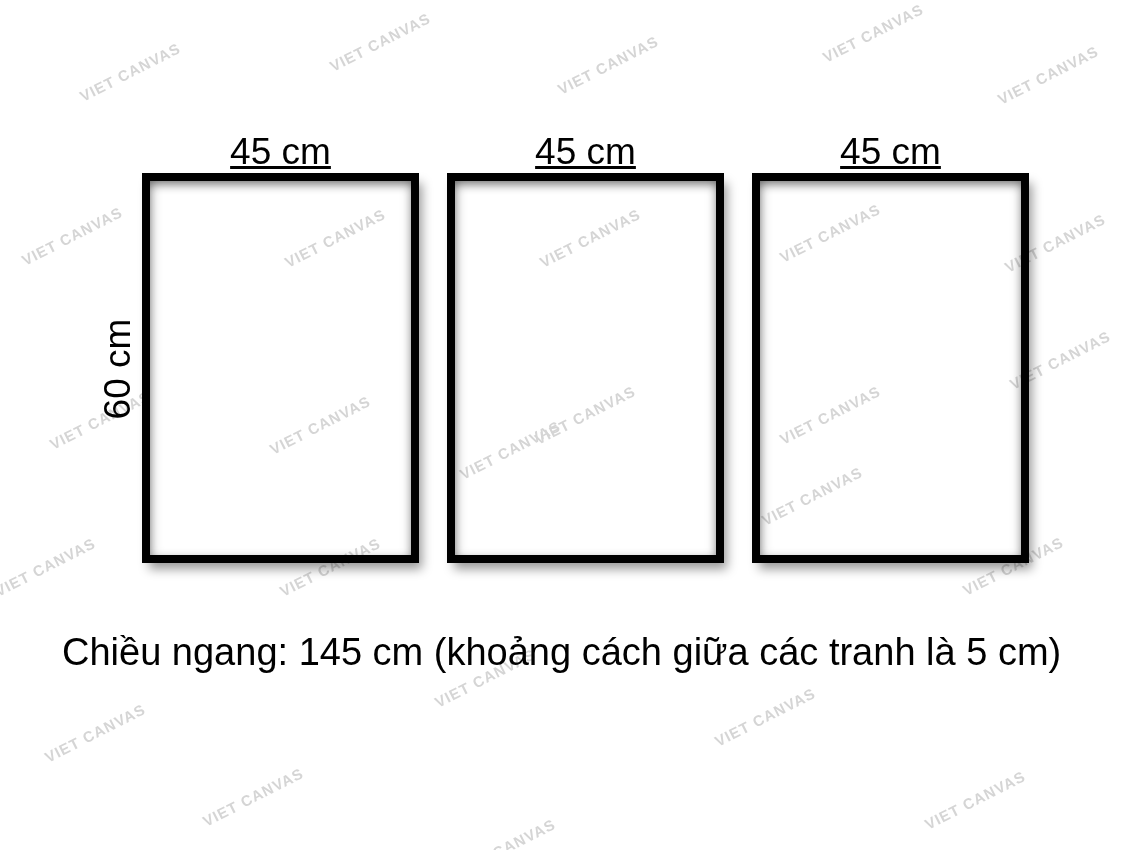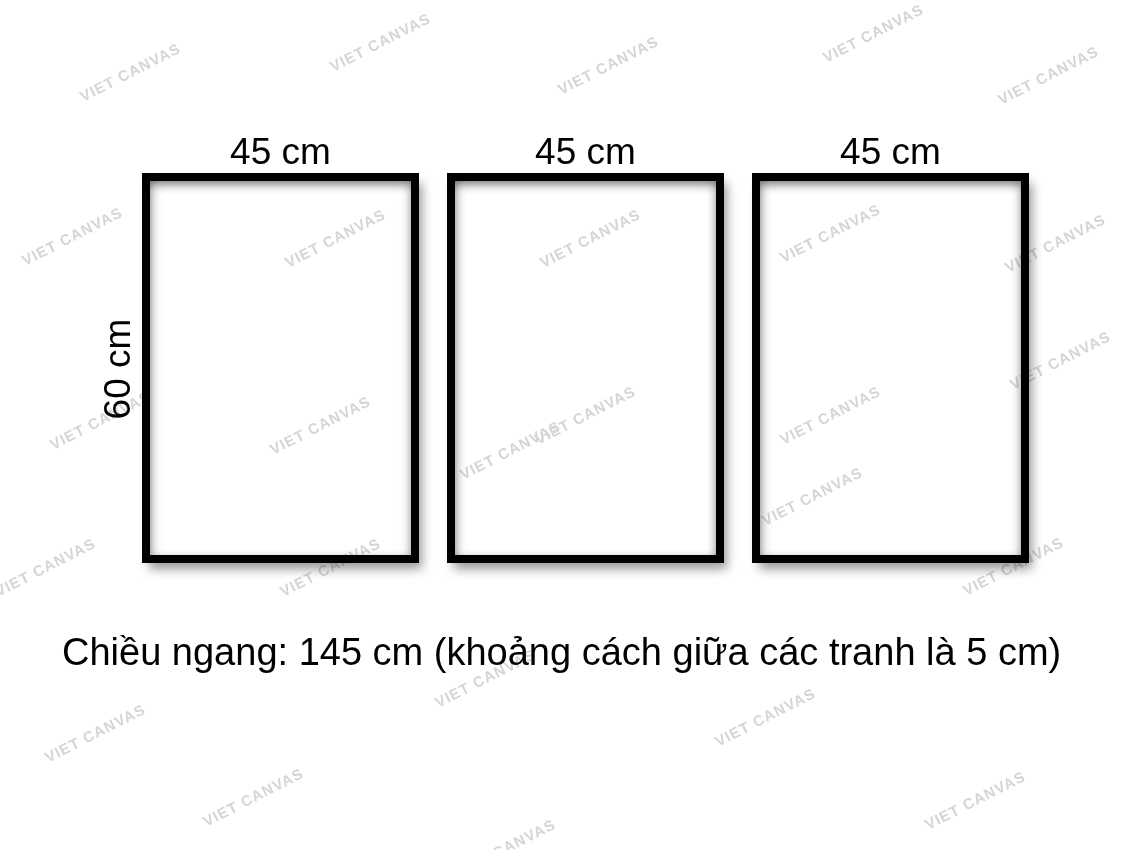--- a/index.html
+++ b/index.html
@@ -41,20 +41,21 @@
     width: 277px;
     z-index: 2;
   }
   .width-label {
     display: block;
     text-align: center;
     font-size: 37px;
     line-height: 37px;
     height: 37px;
     color: var(--text, #000000);
+    text-decoration: underline;
   }
   .frame-box {
     margin-top: 3px;
     height: 390px;
     box-sizing: border-box;
     border: 8px solid var(--frame-border, #000000);
     background: transparent;
     box-shadow:
       inset 0 6px 10px -2px rgba(0,0,0,0.45),
       inset 6px 0 12px -5px rgba(0,0,0,0.30),

